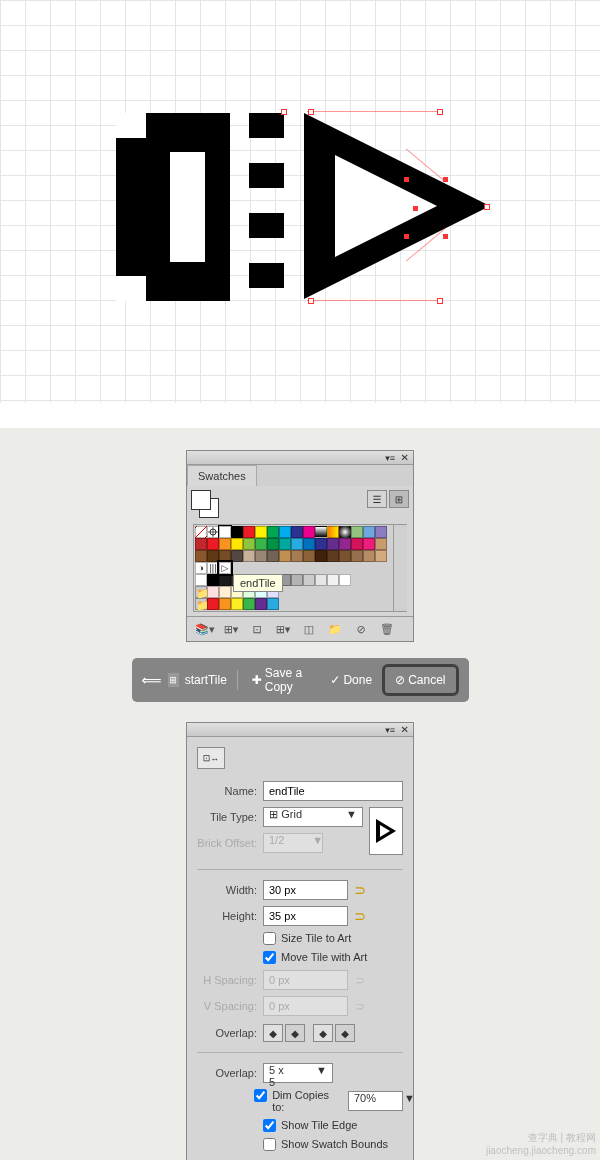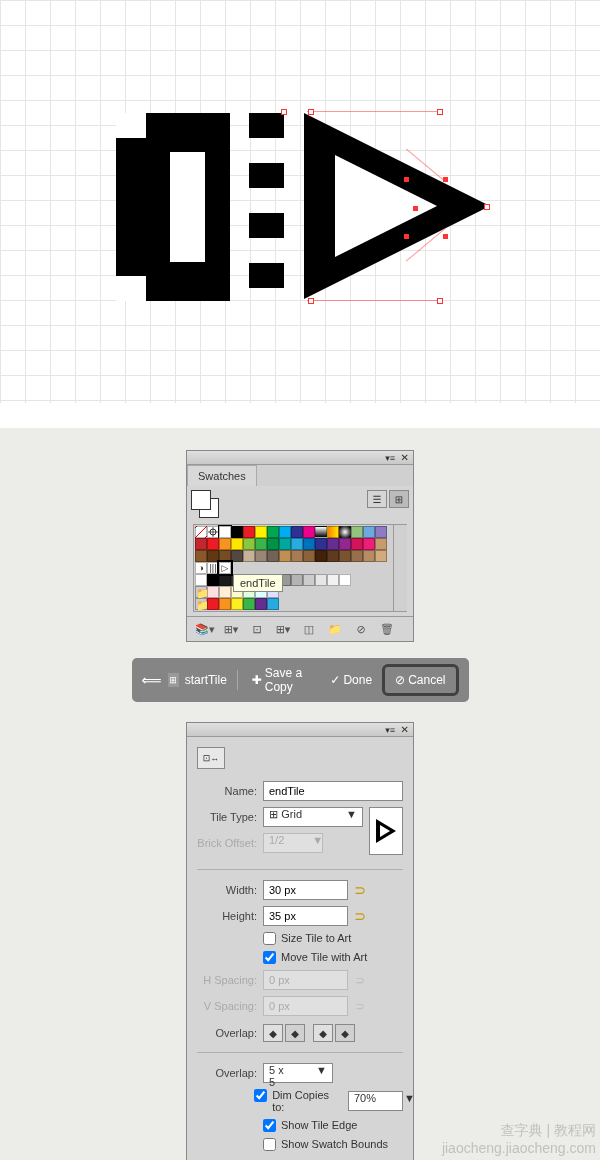--- a/index.html
+++ b/index.html
@@ -63,21 +63,21 @@
     .pp-tri { width: 0; height: 0; border-top: 12px solid transparent; border-bottom: 12px solid transparent; border-left: 20px solid #000; position: relative; }
     .pp-tri::after { content: ''; position: absolute; left: -16px; top: -6px; border-top: 6px solid transparent; border-bottom: 6px solid transparent; border-left: 10px solid #fff; }
     .pp-check { display: flex; align-items: flex-start; gap: 5px; }
     .pp-check input { width: 13px; height: 13px; }
     .pp-sep { border-top: 1px solid #b0b0b0; margin: 10px 0; }
     .pp-link { width: 16px; height: 16px; display: inline-flex; align-items: center; justify-content: center; color: #c90; margin-left: 4px; }
     .pp-overlap-grp { display: flex; gap: 2px; }
     .pp-ov-btn { width: 20px; height: 18px; border: 1px solid #888; background: #e0e0e0; display: flex; align-items: center; justify-content: center; font-size: 10px; }
     .pp-ov-btn.alt { background: #d0d0d0; }
     
-    .watermark { position: absolute; right: 4px; bottom: 4px; color: #c0c0c0; font-size: 14px; text-align: right; }
+    .watermark { position: absolute; right: 4px; bottom: 4px; color: #c0c0c0; font-size: 10px; text-align: right; }
   </style>
 </head>
 <body>
 
 <div class="canvas">
   <div class="grid"></div>
   <div class="canvas-fade"></div>
 
   <div class="shape-left"></div>
   <div class="shape-left-cut"></div>

